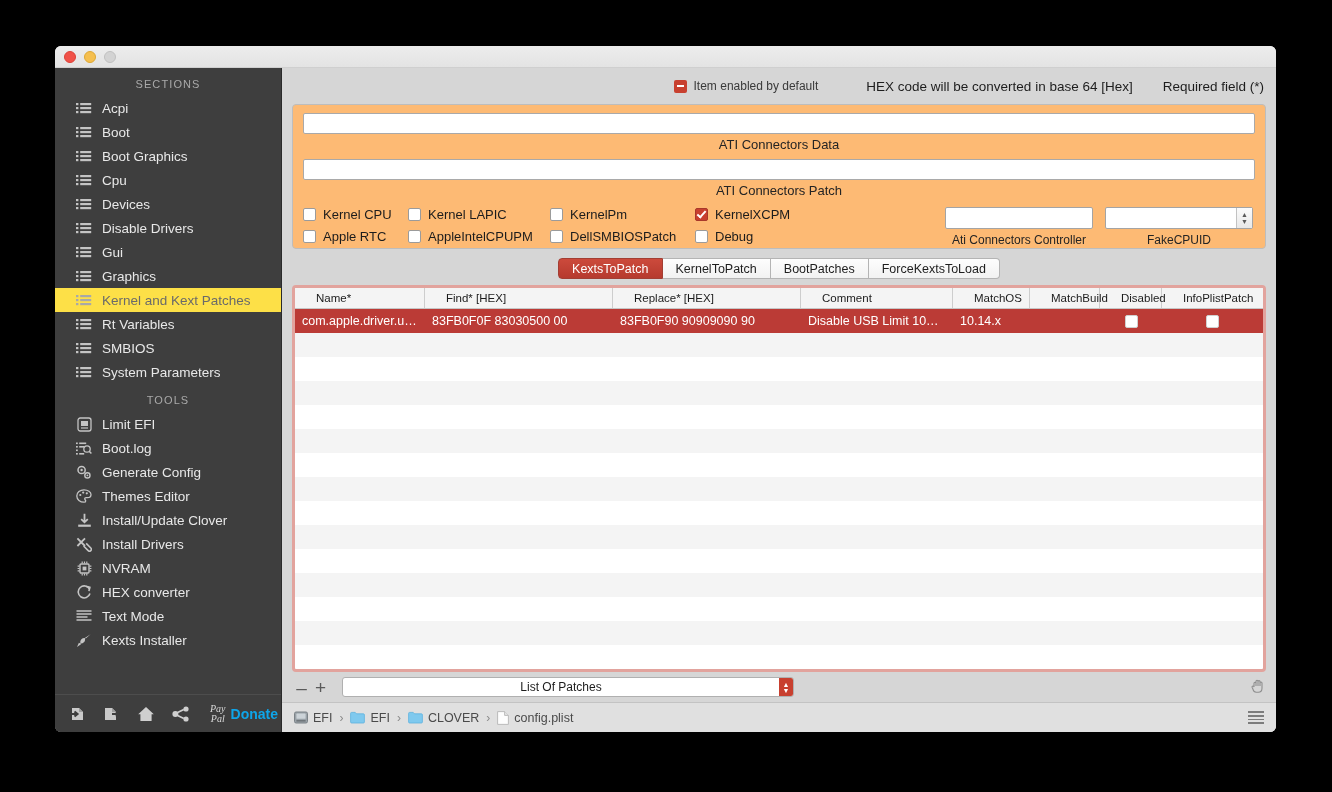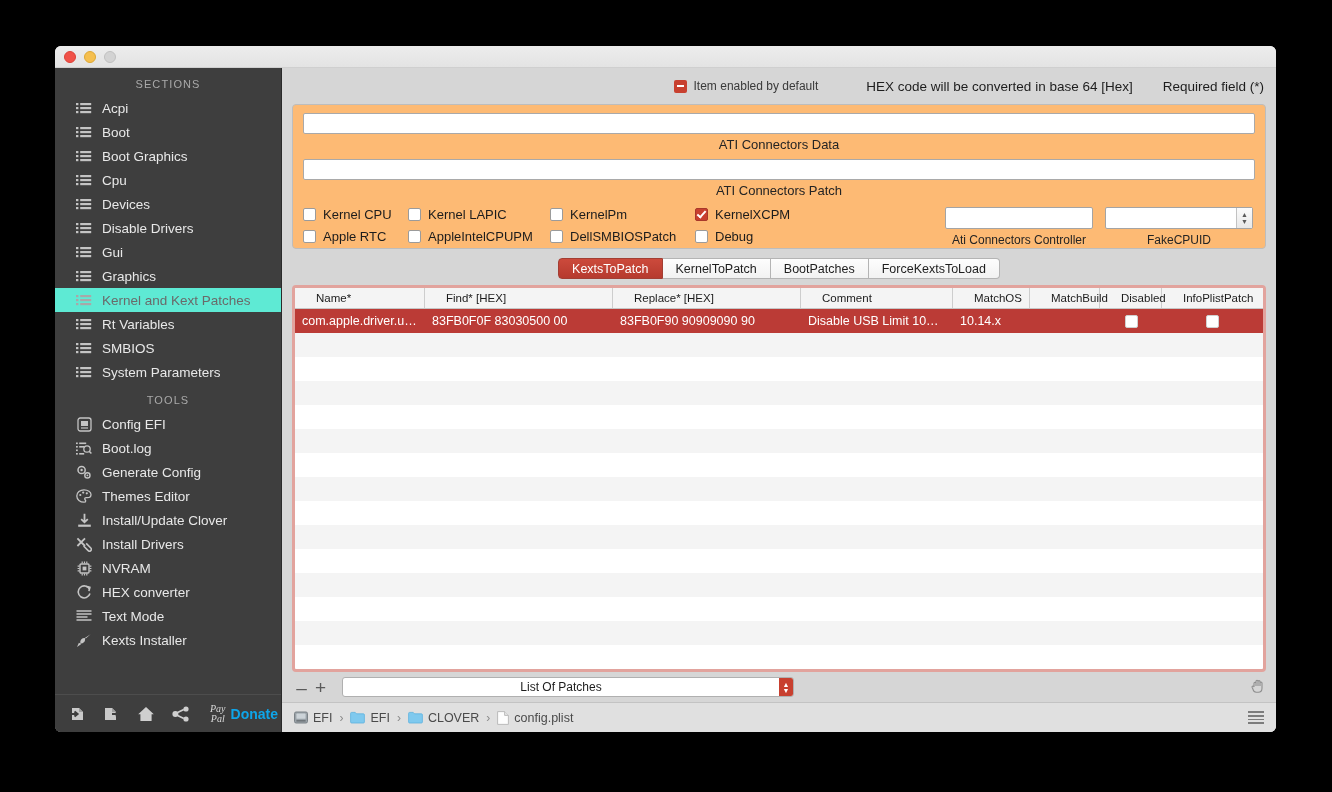--- a/index.html
+++ b/index.html
@@ -43,21 +43,21 @@
   .grouphdr {
     color: #a9a9a9; font-size: 11px; letter-spacing: 1.1px;
     text-align: center; padding: 10px 0 6px 0; font-weight: 400;
   }
   .sb-item {
     display: flex; align-items: center;
     height: 24px; padding-left: 20px;
     color: #e8e8e8; font-size: 13.5px;
     cursor: default;
   }
-  .sb-item.sel { background: #5eead4; color: #6a6a6a; }
+  .sb-item.sel { background: #fde047; color: #6a6a6a; }
   .sb-ico { width: 18px; height: 14px; margin-right: 9px; flex: 0 0 18px;
             display:flex; align-items:center; justify-content:center; }
   .sb-ico svg { display:block; }
   #sidebar-scroll { flex: 1; overflow: hidden; }
 
   #sb-footer {
     height: 38px; background: #3e3e3e;
     border-top: 1px solid #4d4d4d;
     display: flex; align-items: center; padding-left: 14px; gap: 17px;
   }
@@ -407,21 +407,21 @@
         <div class="grouphdr">TOOLS</div>
         <div id="tools-list">
             <div class="sb-item">
               <span class="sb-ico">
                 <svg width="15" height="15" viewBox="0 0 15 15">
                   <rect x="1" y="1" width="13" height="13" rx="2.2" fill="none" stroke="#c4c4c4" stroke-width="1.3"></rect>
                   <rect x="4" y="4" width="7" height="5" fill="#c4c4c4"></rect>
                   <rect x="4" y="10.4" width="7" height="1.2" fill="#c4c4c4"></rect>
                 </svg>
               </span>
-              <span>Config EFI</span>
+              <span>Limit EFI</span>
             </div>
             <div class="sb-item">
               <span class="sb-ico">
                 <svg width="16" height="13" viewBox="0 0 16 13">
                   <g fill="#c4c4c4">
                     <rect x="0" y="0.5" width="1.8" height="1.6"></rect>
                     <rect x="0" y="4" width="1.8" height="1.6"></rect>
                     <rect x="0" y="7.5" width="1.8" height="1.6"></rect>
                     <rect x="0" y="11" width="1.8" height="1.6"></rect>
                     <rect x="3.2" y="0.5" width="7" height="1.6"></rect>

